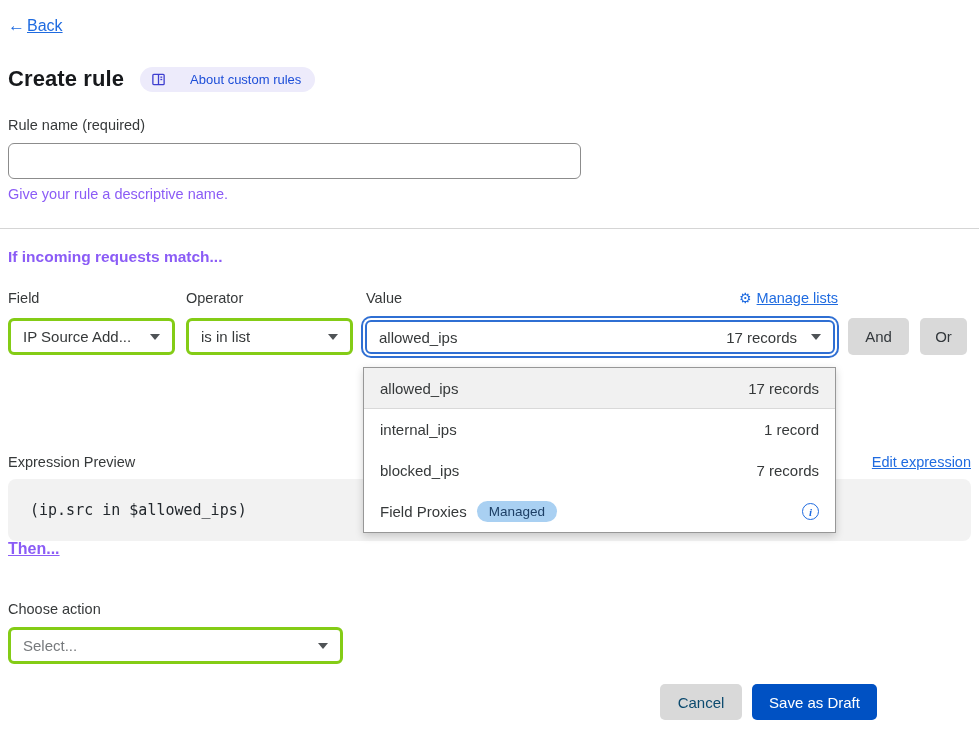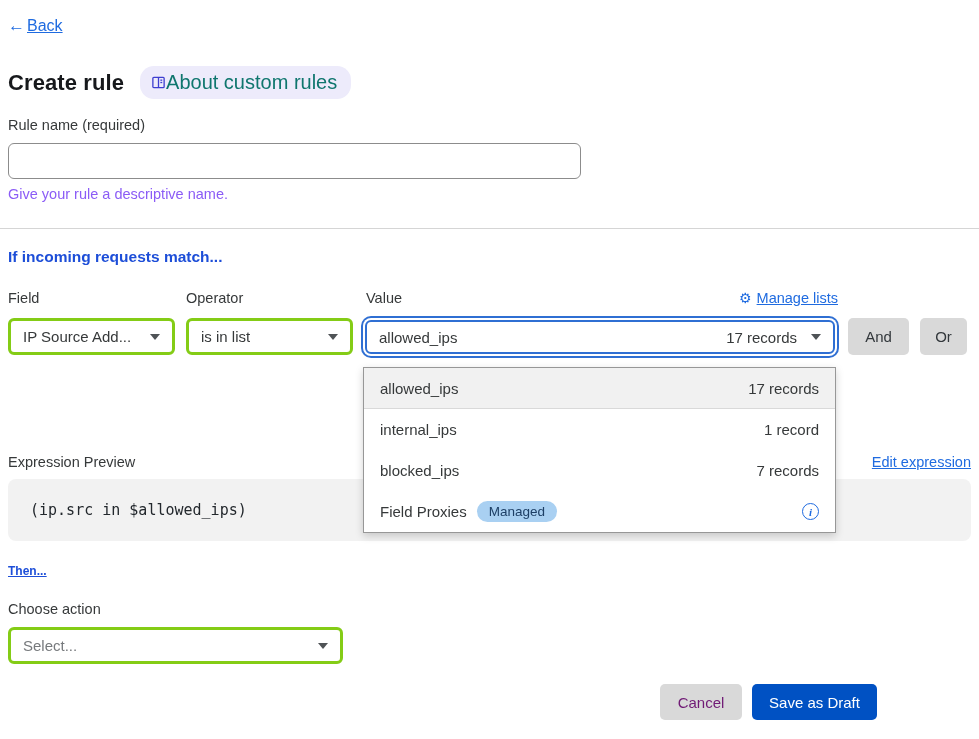--- a/index.html
+++ b/index.html
@@ -10,34 +10,34 @@
   a { cursor:pointer; }
 
   
   .back { position:absolute; left:8px; top:16px; font-size:16px; color:#1f6be0; display:flex; align-items:center; }
   .back .arrow { text-decoration:none; margin-right:2px; font-size:17px; }
   .back .back-text { text-decoration:underline; }
 
   
   .title-row { position:absolute; left:8px; top:66px; display:flex; align-items:center; gap:16px; }
   .title-row h1 { font-size:22px; font-weight:700; color:#17191c; letter-spacing:0.1px; }
-  .about-badge { display:inline-flex; align-items:center; gap:0; background:#edebfb; color:#0f766e;
-                 border-radius:14px; padding:5px 14px 5px 11px; font-size:20px; }
+  .about-badge { display:inline-flex; align-items:center; gap:24px; background:#edebfb; color:#1d4ed8;
+                 border-radius:14px; padding:5px 14px 5px 11px; font-size:13px; }
   .about-badge svg { display:block; }
 
   
   .field-label { position:absolute; font-size:14.5px; color:#36393a; }
   .text-input { position:absolute; left:8px; top:143px; width:573px; height:36px;
                 border:1px solid #8c8c8c; border-radius:6px; font-size:15px; padding:0 12px;
                 font-family:"Liberation Sans", sans-serif; color:#36393a; background:#fff; }
   .helper { position:absolute; left:8px; top:186px; font-size:14.5px; color:#8b5cf6; }
 
   .divider { position:absolute; left:0; top:228px; width:979px; height:1px; background:#d5d5d5; }
 
-  .section-heading { position:absolute; left:8px; font-size:15.5px; font-weight:700; color:#1d4ed8; }
+  .section-heading { position:absolute; left:8px; font-size:15.5px; font-weight:700; color:#8b5cf6; }
 
   
   .select { position:absolute; height:37px; border:3px solid #84cc16; border-radius:6px; background:#fff;
             display:flex; align-items:center; justify-content:space-between; padding:0 12px;
             font-size:15px; color:#36393a; cursor:pointer; }
   .select .caret { width:0; height:0; border-left:5px solid transparent; border-right:5px solid transparent;
                    border-top:6px solid #4f5356; margin-left:10px; flex:0 0 auto; }
   .select .truncate { white-space:nowrap; overflow:hidden; text-overflow:ellipsis; }
   .select.placeholder-style .truncate { color:#76797c; }
 
@@ -75,21 +75,21 @@
   .expr-label { position:absolute; left:8px; top:454px; font-size:14.5px; color:#36393a; }
   .edit-expression { position:absolute; right:8px; top:454px; font-size:14.5px; color:#1f6be0; text-decoration:underline; }
   .expr-box { position:absolute; left:8px; top:479px; width:963px; height:62px; background:#f2f2f2;
               border-radius:8px; display:flex; align-items:center; padding:0 22px; z-index:1; }
   .expr-code { font-family:"DejaVu Sans Mono", monospace; font-size:15px; color:#23282d; }
 
   
   .primary-btn { position:absolute; top:684px; height:36px; background:#0051c3; color:#ffffff; border:none;
                  border-radius:5px; font-family:"Liberation Sans", sans-serif; font-size:15px; cursor:pointer; }
   .cancel-btn { position:absolute; top:684px; left:660px; width:82px; height:36px; background:#d9d9d9;
-                color:#701a75; border:none; border-radius:5px; font-family:"Liberation Sans", sans-serif;
+                color:#0c4a6e; border:none; border-radius:5px; font-family:"Liberation Sans", sans-serif;
                 font-size:15px; cursor:pointer; }
 </style>
 </head>
 <body>
 
 <div class="page">
 
   <a class="back">
     <span class="arrow">←</span>
     <span class="back-text">Back</span>
@@ -167,21 +167,21 @@
       <span class="info-icon">i</span>
     </div>
   </div>
 
   <div class="expr-label">Expression Preview</div>
   <a class="edit-expression">Edit expression</a>
   <div class="expr-box">
     <span class="expr-code">(ip.src in $allowed_ips)</span>
   </div>
 
-  <div class="section-heading" style="top:564px; font-size:12px;text-decoration:underline;">Then...</div>
+  <div class="section-heading" style="top:540px; font-size:16px;text-decoration:underline;">Then...</div>
   <div class="field-label" style="left:8px; top:601px;">Choose action</div>
 
   <div class="select placeholder-style" style="left:8px; top:627px; width:335px;">
     <span class="truncate">Select...</span>
     <span class="caret"></span>
   </div>
 
   <button class="cancel-btn">Cancel</button>
   <button class="primary-btn" style="left:752px; width:125px;">Save as Draft</button>
 

